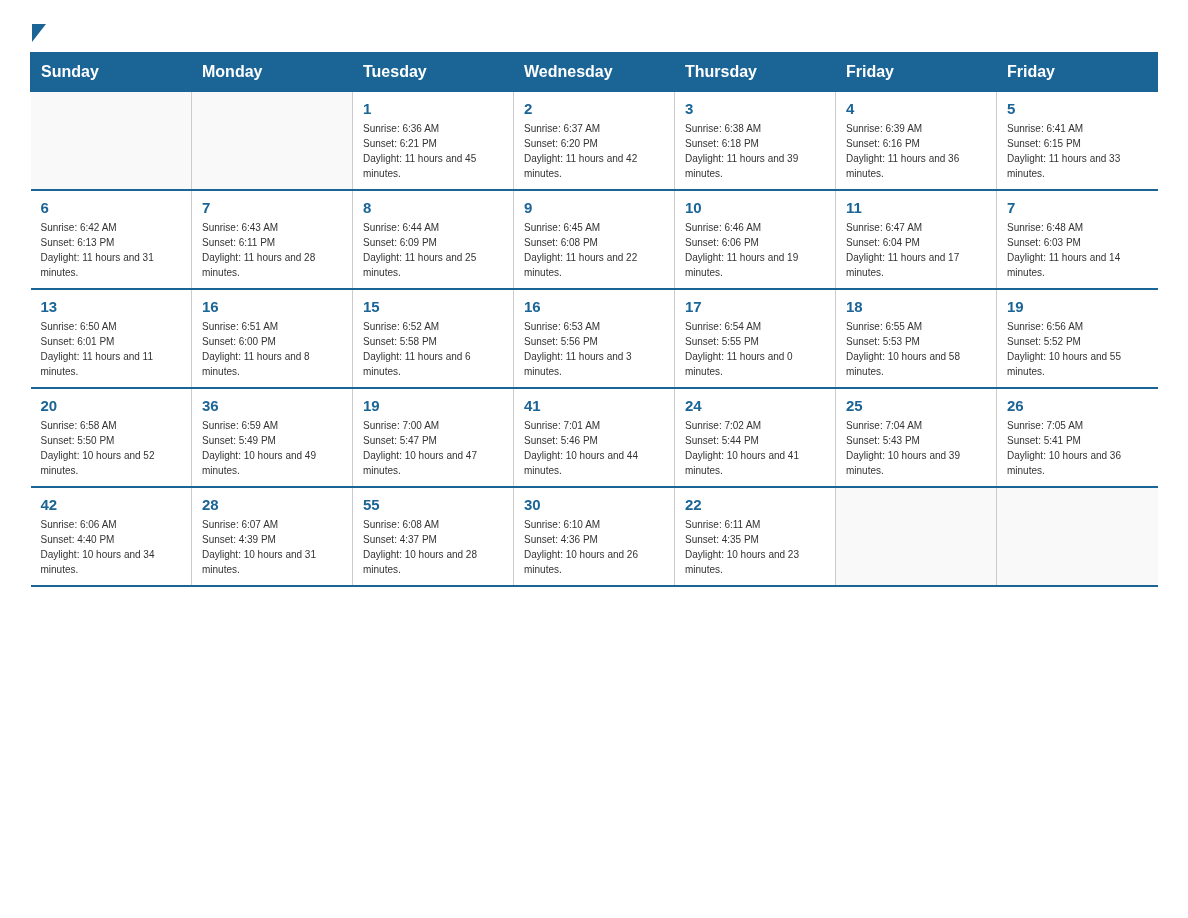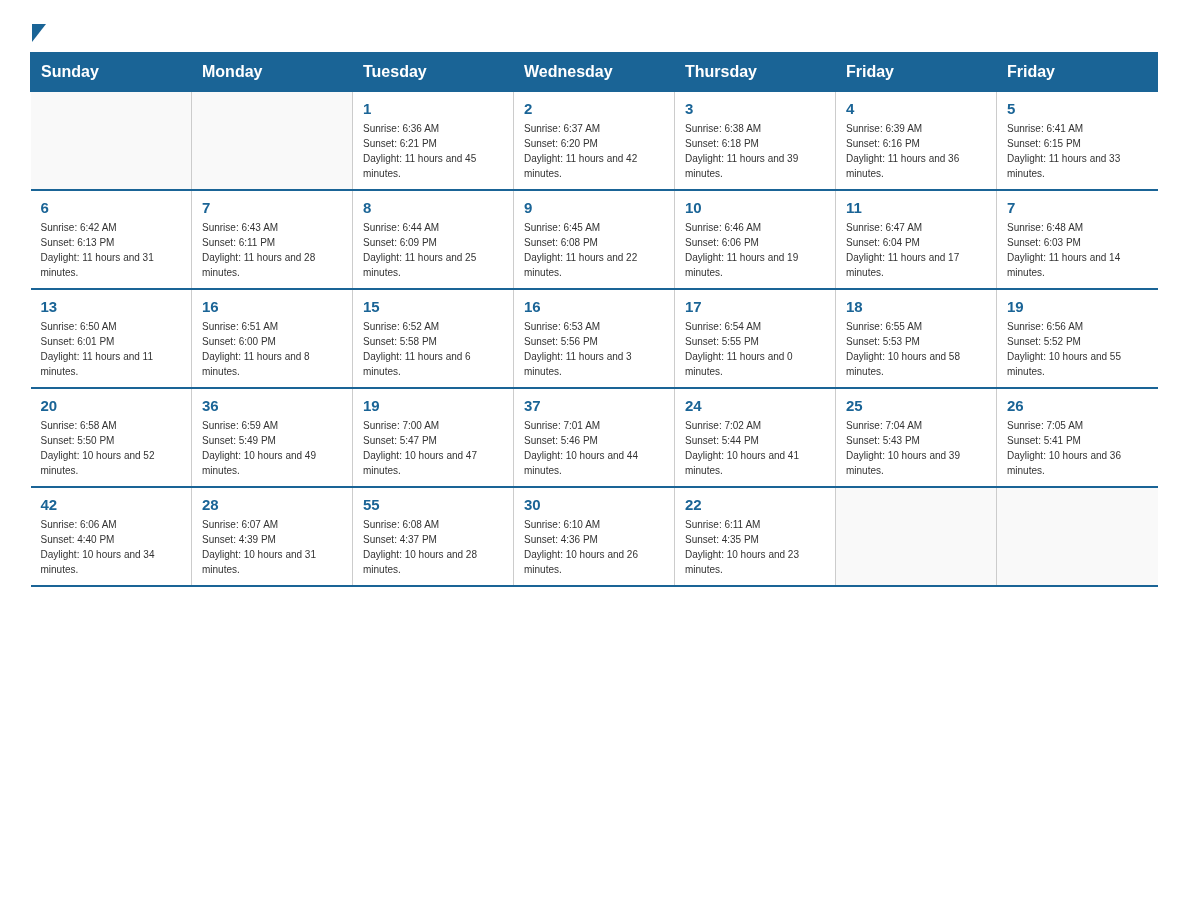--- a/index.html
+++ b/index.html
@@ -226,21 +226,21 @@
         </td>
         <td>
           <span class="day-number">36</span>
           <div class="day-info">Sunrise: 6:59 AM<br>Sunset: 5:49 PM<br>Daylight: 10 hours and 49 minutes.</div>
         </td>
         <td>
           <span class="day-number">19</span>
           <div class="day-info">Sunrise: 7:00 AM<br>Sunset: 5:47 PM<br>Daylight: 10 hours and 47 minutes.</div>
         </td>
         <td>
-          <span class="day-number">37</span>
+          <span class="day-number">41</span>
           <div class="day-info">Sunrise: 7:01 AM<br>Sunset: 5:46 PM<br>Daylight: 10 hours and 44 minutes.</div>
         </td>
         <td>
           <span class="day-number">24</span>
           <div class="day-info">Sunrise: 7:02 AM<br>Sunset: 5:44 PM<br>Daylight: 10 hours and 41 minutes.</div>
         </td>
         <td>
           <span class="day-number">25</span>
           <div class="day-info">Sunrise: 7:04 AM<br>Sunset: 5:43 PM<br>Daylight: 10 hours and 39 minutes.</div>
         </td>

